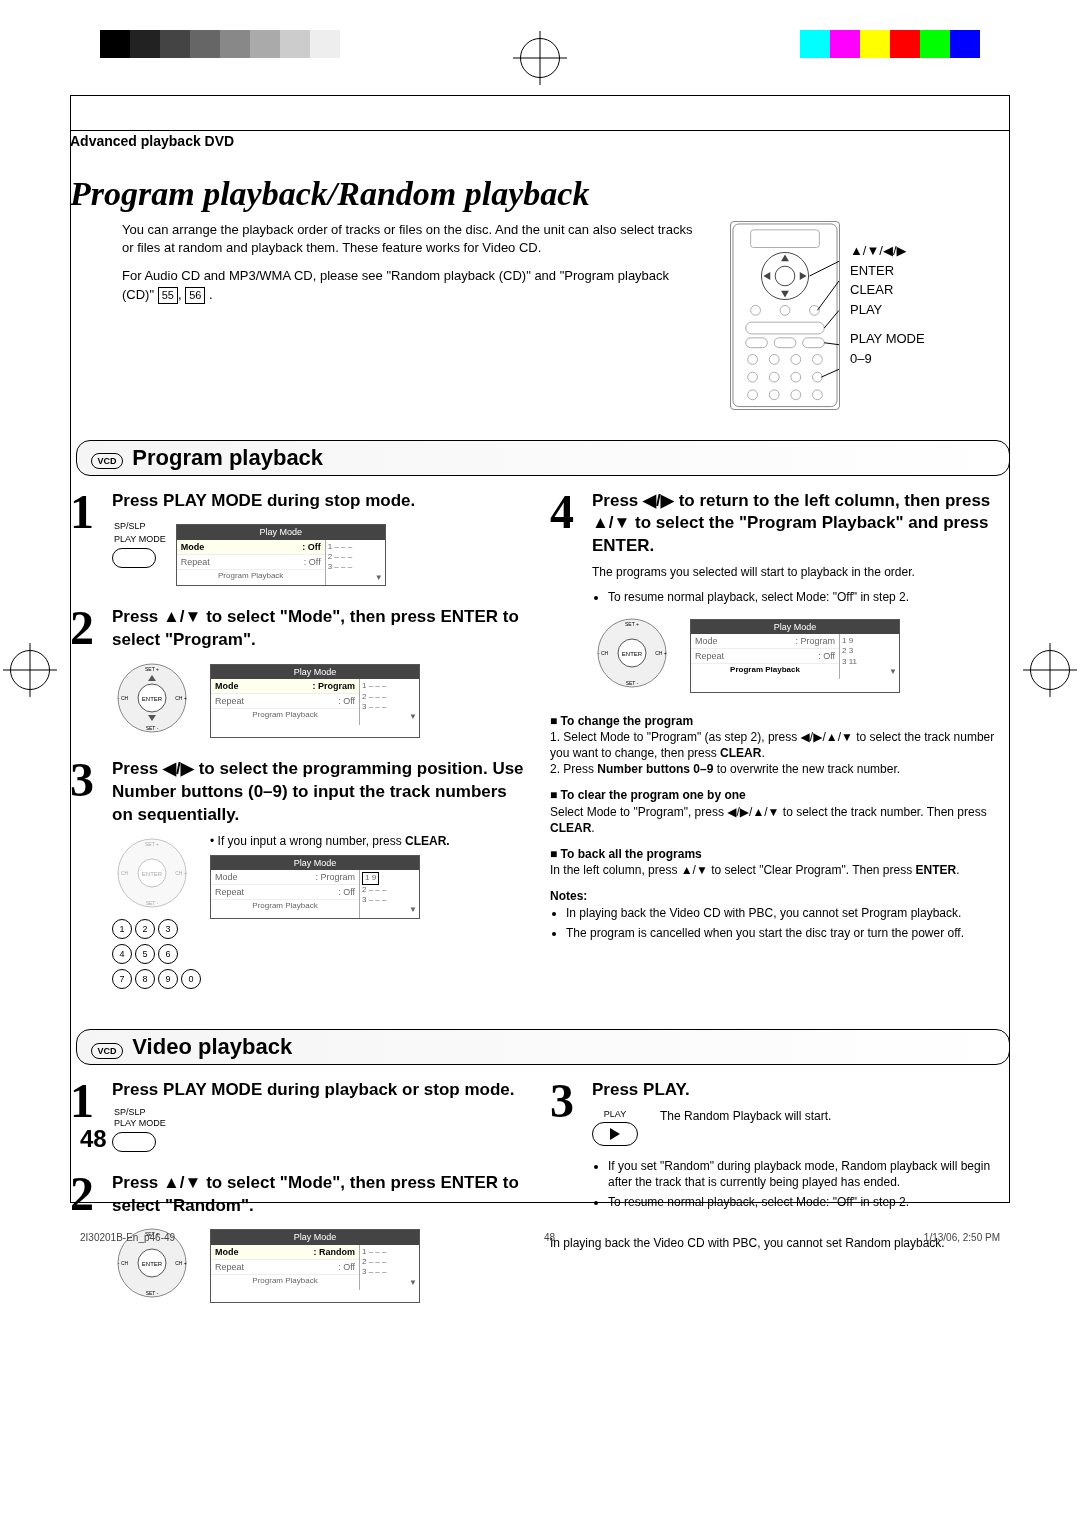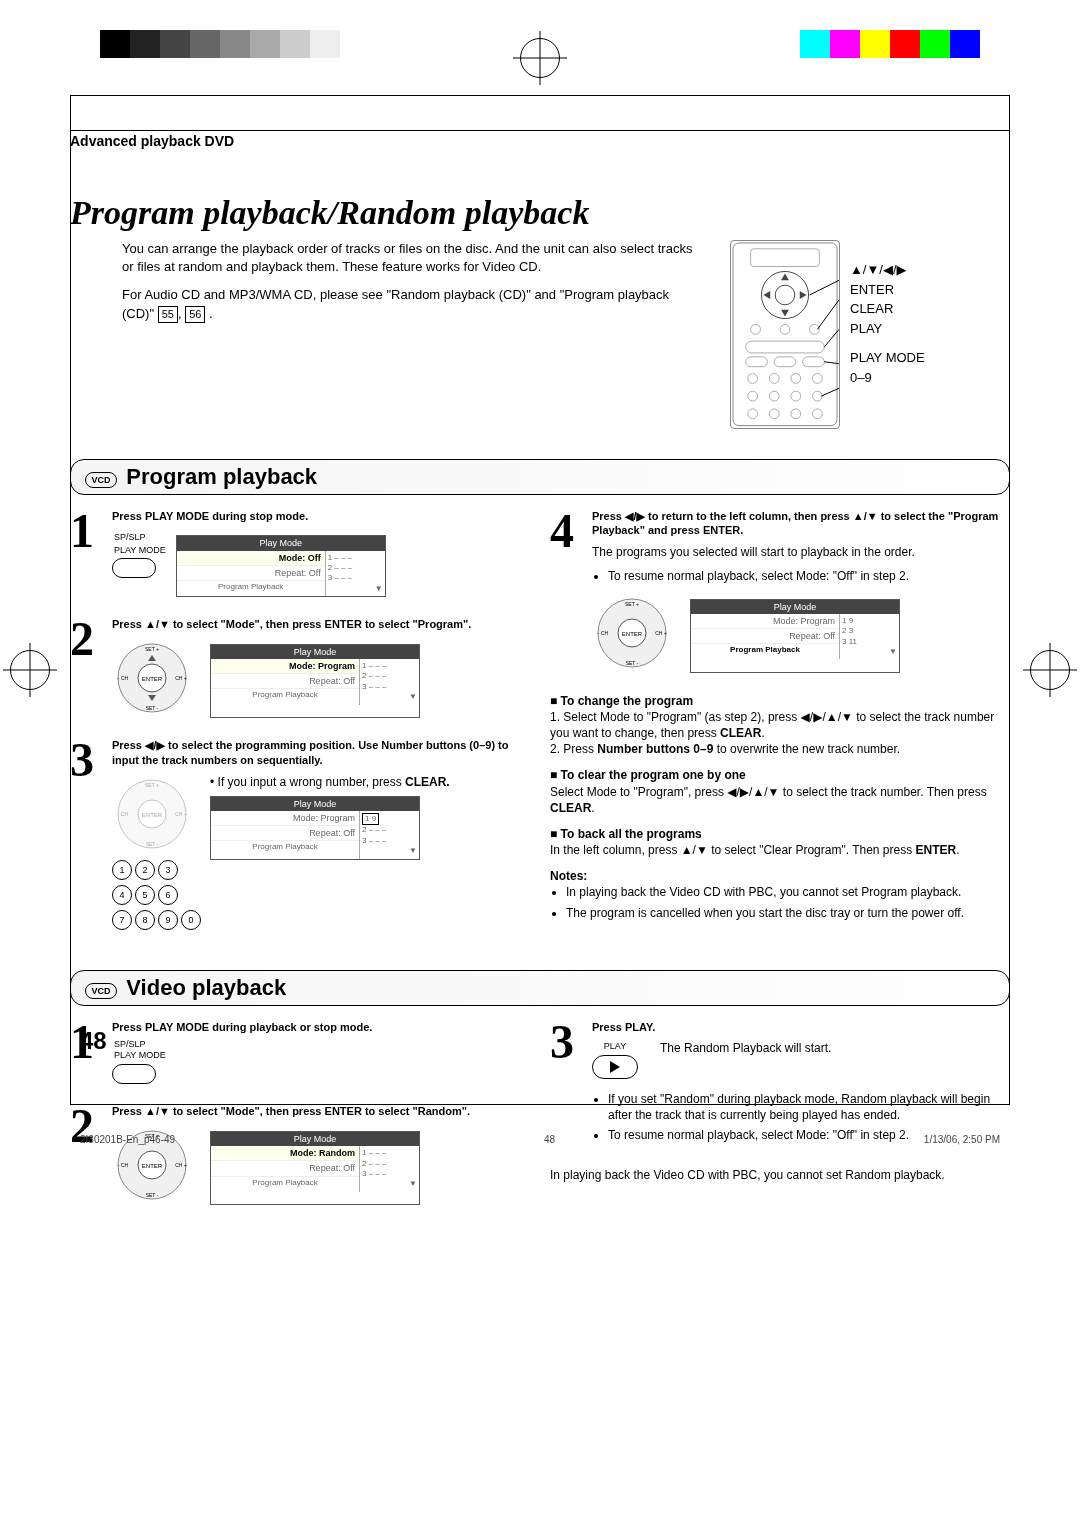--- a/index.html
+++ b/index.html
@@ -12,55 +12,55 @@
   .color-bars div { width: 30px; height: 28px; }
 
   .reg { position: absolute; width: 40px; height: 40px; border: 1px solid #000; border-radius: 50%; }
   .reg::before { content:""; position:absolute; left:50%; top:-8px; bottom:-8px; width:1px; background:#000; transform:translateX(-50%); }
   .reg::after { content:""; position:absolute; top:50%; left:-8px; right:-8px; height:1px; background:#000; transform:translateY(-50%); }
   .reg.top { top: 38px; left: 50%; transform: translateX(-50%); }
   .reg.left { top: 650px; left: 10px; }
   .reg.right { top: 650px; right: 10px; }
 
   .content { margin-top: 100px; }
-  .header-bar { border-top: 1px solid #000; padding-top: 2px; font-weight: bold; font-size: 14px; margin-bottom: 45px; }
+  .header-bar { border-top: 1px solid #000; padding-top: 2px; font-weight: bold; font-size: 14px; margin-bottom: 26px; }
 
   .title-italic { font-family: 'Times New Roman', serif; font-style: italic; font-weight: bold; font-size: 34px; margin-bottom: 8px; }
 
   .intro-row { display: flex; gap: 30px; margin-bottom: 30px; }
   .intro-text { flex: 1; font-size: 13px; line-height: 1.4; padding-left: 52px; }
   .intro-text p { margin-bottom: 10px; }
   .box-num { display:inline-block; border:1px solid #000; padding:0 3px; font-size:11px; vertical-align:baseline; }
 
   .remote-box { width: 280px; display:flex; align-items:flex-start; gap:10px; }
   .remote-svg { width: 110px; border:1px solid #888; border-radius:4px; }
   .remote-labels { font-size: 13px; line-height: 1.5; padding-top: 20px; }
 
-  .section-header { background: linear-gradient(to right, #f5f5f5, #fff); border: 1px solid #000; border-radius: 14px; padding: 4px 14px; margin: 20px 0 14px 0; }
+  .section-header { background: linear-gradient(to right, #f5f5f5, #fff); border: 1px solid #000; border-radius: 14px; padding: 4px 14px; margin: 20px 0 14px 6px; }
   .section-header .lbl { font-weight: bold; font-size: 22px; }
   .vcd-badge { display:inline-flex; align-items:center; justify-content:center; width:32px; height:16px; border:1px solid #000; border-radius:8px; font-size:9px; font-weight:bold; margin-right:6px; vertical-align:middle; }
 
   .two-col { display: flex; gap: 20px; }
   .col { flex: 1; font-size: 12px; line-height: 1.35; }
 
   .step { display: flex; gap: 8px; margin-bottom: 20px; }
   .step-num { font-size: 48px; font-weight: bold; font-family: 'Times New Roman', serif; line-height: 0.9; min-width: 34px; }
   .step-body { flex: 1; }
-  .step-title { font-weight: bold; margin-bottom: 6px; font-size: 11px; }
+  .step-title { font-weight: bold; margin-bottom: 6px; font-size: 17px; }
   .step-text { font-size: 12px; }
 
   .button-pill { display:inline-block; border:1px solid #000; border-radius:12px; width:44px; height:20px; vertical-align:middle; }
   .button-lbl { font-size: 9px; line-height:1.1; display:inline-block; vertical-align:middle; margin-left:6px; }
 
   .osd { border:1px solid #555; width: 210px; margin-top:6px; font-size:9px; }
   .osd-hd { background:#444; color:#fff; text-align:center; font-size:9px; padding:1px; }
   .osd-body { display:flex; }
   .osd-left { flex: 1.3; }
   .osd-right { width: 60px; border-left:1px solid #aaa; padding:2px; font-size:8px; color:#666; line-height:1.3; }
-  .osd-row { display:flex; padding:1px 4px; border-bottom:1px solid #eee;text-align:right; }
+  .osd-row { display:flex; padding:1px 4px; border-bottom:1px solid #eee; }
   .osd-row.hl { background:#ffe; }
   .osd-row .k { flex:1; color:#666; }
   .osd-row .v { color:#666; }
   .osd-row.hl .k, .osd-row.hl .v { color:#000; font-weight:bold; }
   .osd-foot { text-align:center; color:#666; padding:1px; font-size:8px; }
 
   .dpad { width:80px; height:80px; display:inline-block; vertical-align:top; margin-right:8px; }
 
   .numbtns { display:grid; grid-template-columns:repeat(3,20px); gap:5px; margin-top:6px; }
   .numbtns .nb { width:20px; height:20px; border:1px solid #000; border-radius:50%; display:flex; align-items:center; justify-content:center; font-size:9px; }

